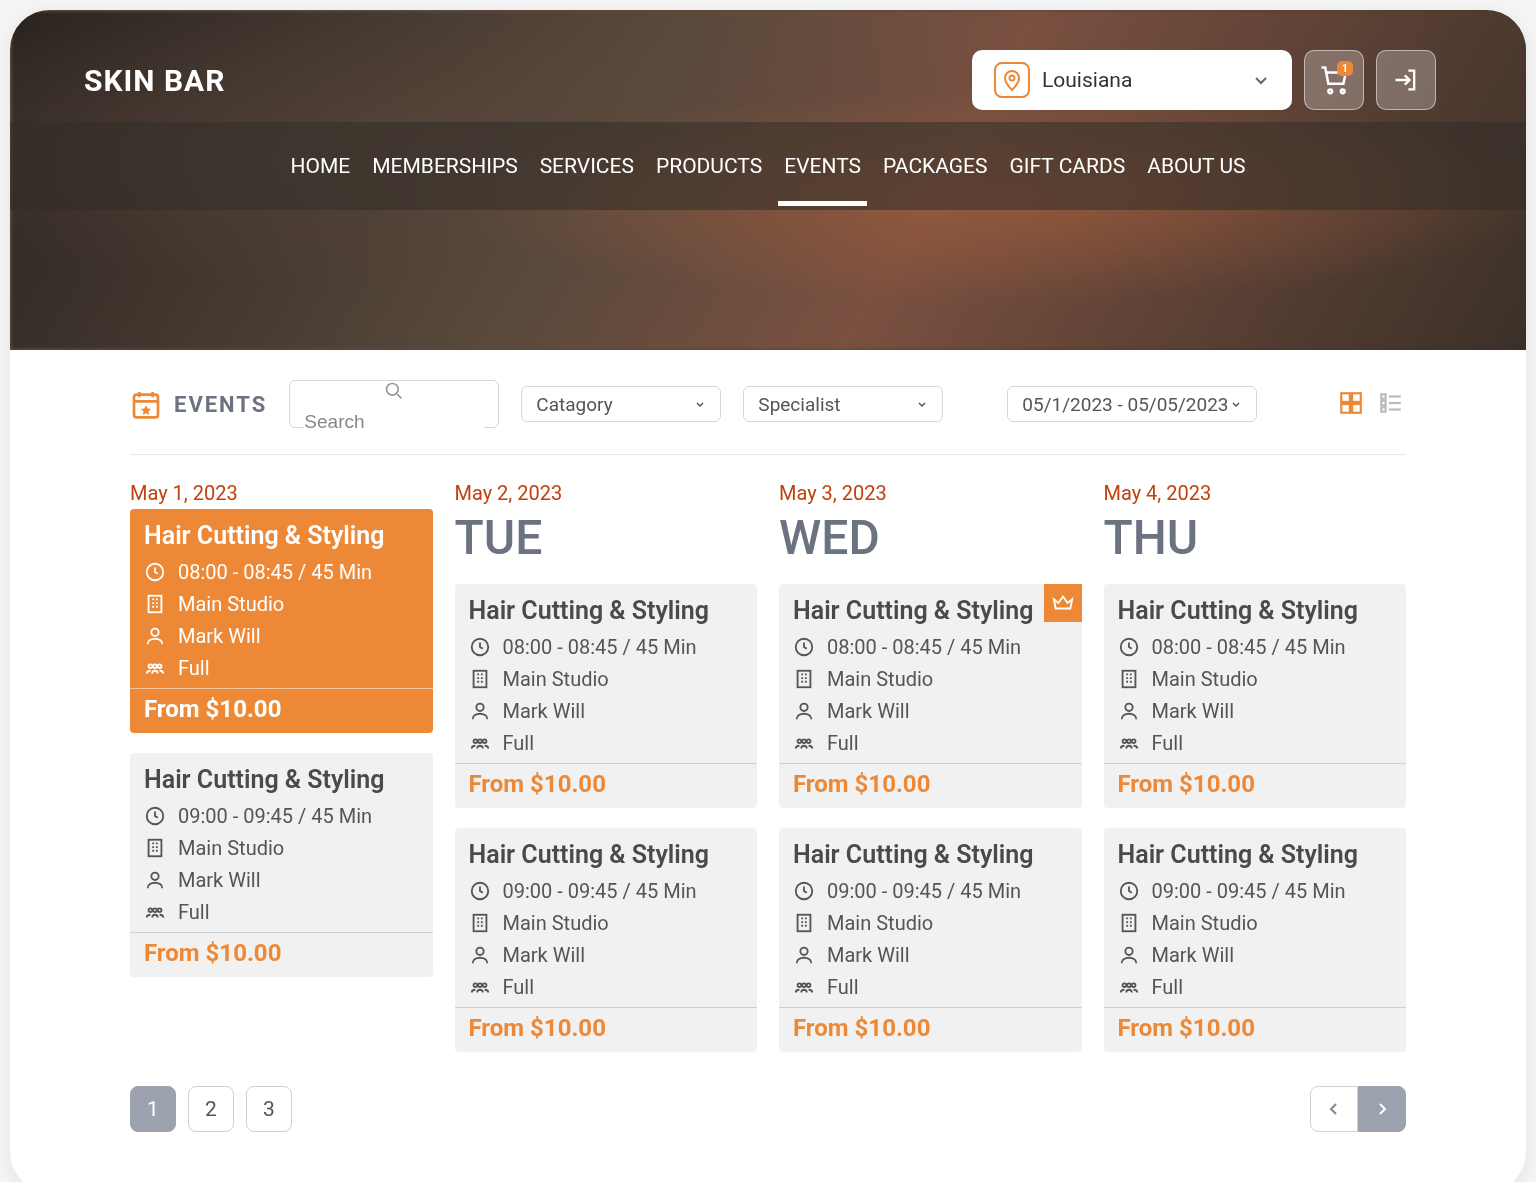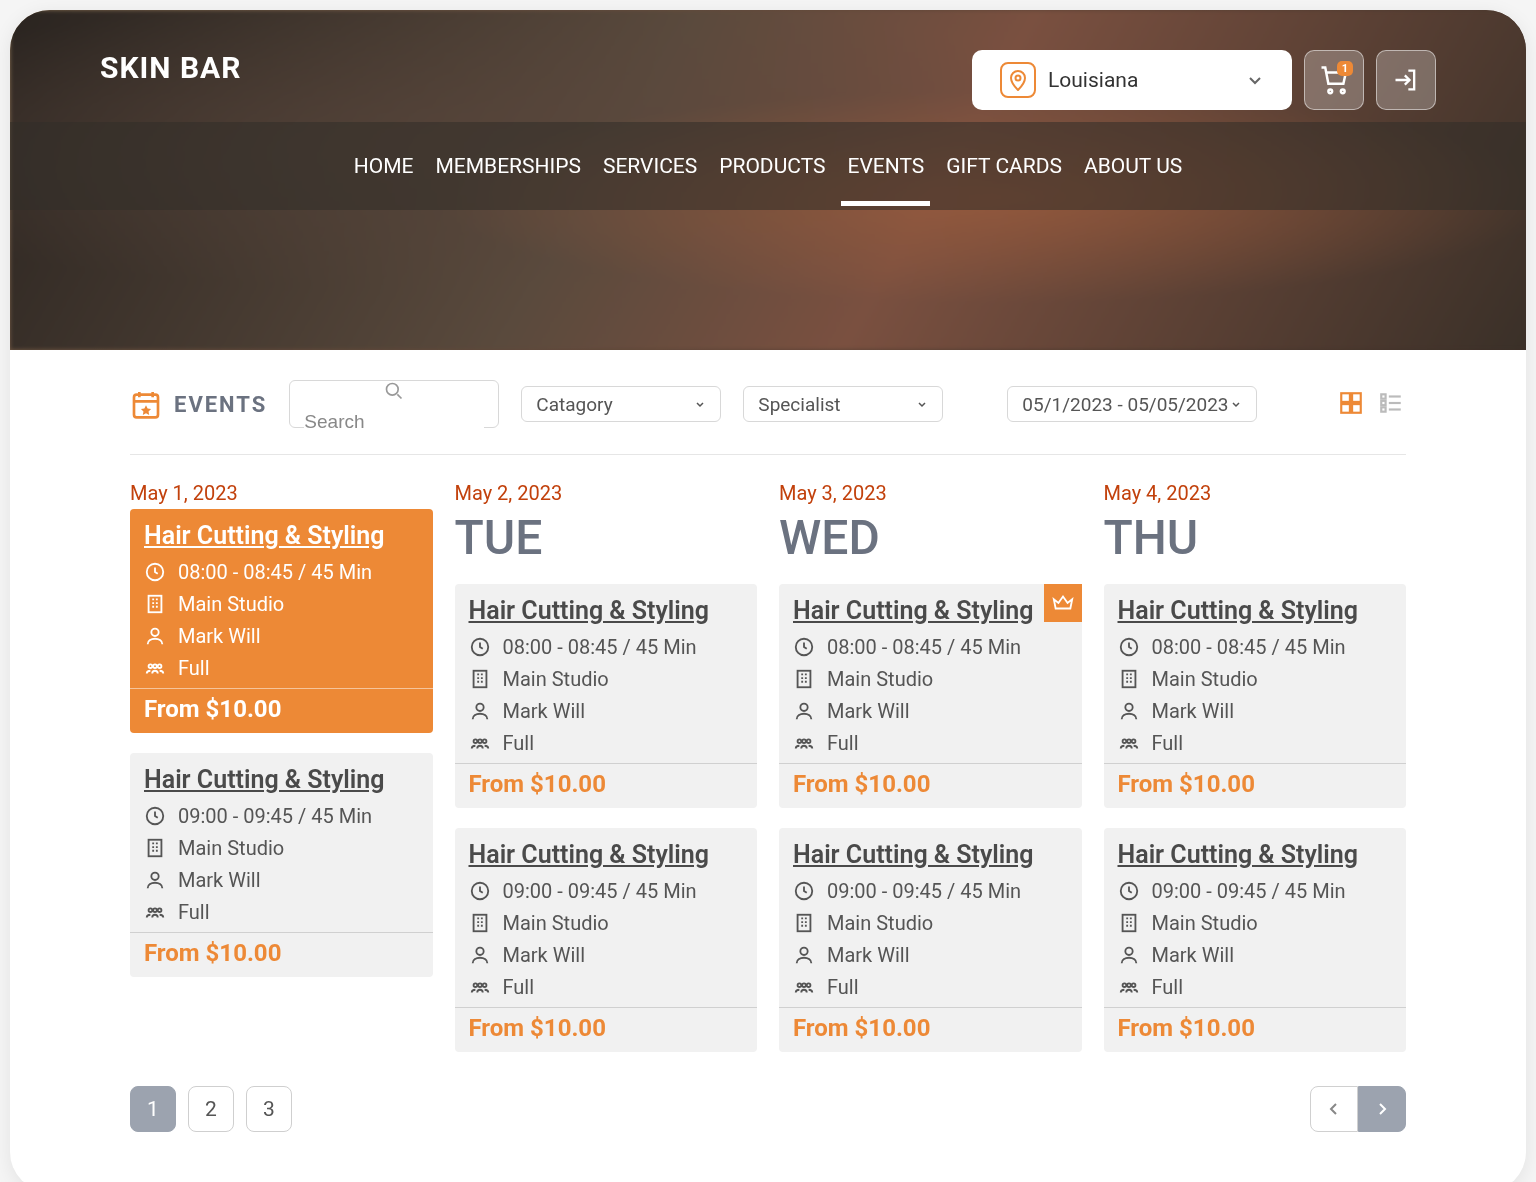--- a/index.html
+++ b/index.html
@@ -29,45 +29,45 @@
       position: absolute;
       inset: 0;
       background: radial-gradient(ellipse at 65% 55%, rgba(180,100,60,0.5) 0%, transparent 40%),
                   radial-gradient(ellipse at 30% 40%, rgba(90,70,60,0.6) 0%, transparent 50%),
                   linear-gradient(120deg, #2a2420 0%, #5a4a3d 40%, #7a5040 60%, #3a3028 100%);
       filter: blur(2px);
     }
     .top-row {
       position: absolute;
       top: 40px;
-      left: 90px;
+      left: 74px;
       right: 90px;
       display: flex;
-      align-items: flex-start;
+      align-items: center;
       justify-content: space-between;
       z-index: 5;
     }
     .brand {
       color: white;
       font-size: 30px;
       font-weight: 700;
       letter-spacing: 1px;
     }
     .top-right {
       display: flex;
       align-items: center;
       gap: 12px;
     }
     .location-select {
       background: white;
       border-radius: 10px;
       height: 60px;
       display: flex;
       align-items: center;
-      padding: 0 28px;
+      padding: 0 22px;
       gap: 12px;
       min-width: 320px;
       cursor: pointer;
     }
     .location-icon {
       width: 36px;
       height: 36px;
       border: 2px solid #ed8936;
       border-radius: 8px;
       display: flex;
@@ -226,21 +226,20 @@
     }
     .event-card.selected {
       background: #ed8936;
       color: white;
     }
     .event-title {
       font-size: 25px;
       font-weight: 600;
       color: #4a4a4a;
       margin-bottom: 10px;
-      text-decoration: underline;
     }
     .event-card.selected .event-title { color: white; }
     .event-row {
       display: flex;
       align-items: center;
       gap: 12px;
       font-size: 20px;
       color: #555;
       margin-bottom: 8px;
     }
@@ -358,20 +357,21 @@
             </svg>
         </div>
       </div>
     </div>
     <div class="nav-bar">
       <div class="nav-item">HOME</div>
       <div class="nav-item">MEMBERSHIPS</div>
       <div class="nav-item">SERVICES</div>
       <div class="nav-item">PRODUCTS</div>
       <div class="nav-item active">EVENTS</div>
+      <div class="nav-item">PACKAGES</div>
       <div class="nav-item">GIFT CARDS</div>
       <div class="nav-item">ABOUT US</div>
     </div>
   </div>
 
   <div class="content">
     <div class="filter-row">
       <div class="events-title-group">
         <span>
           <svg width="32" height="32" viewBox="0 0 24 24" fill="none" stroke="#ed8936" stroke-width="2">

